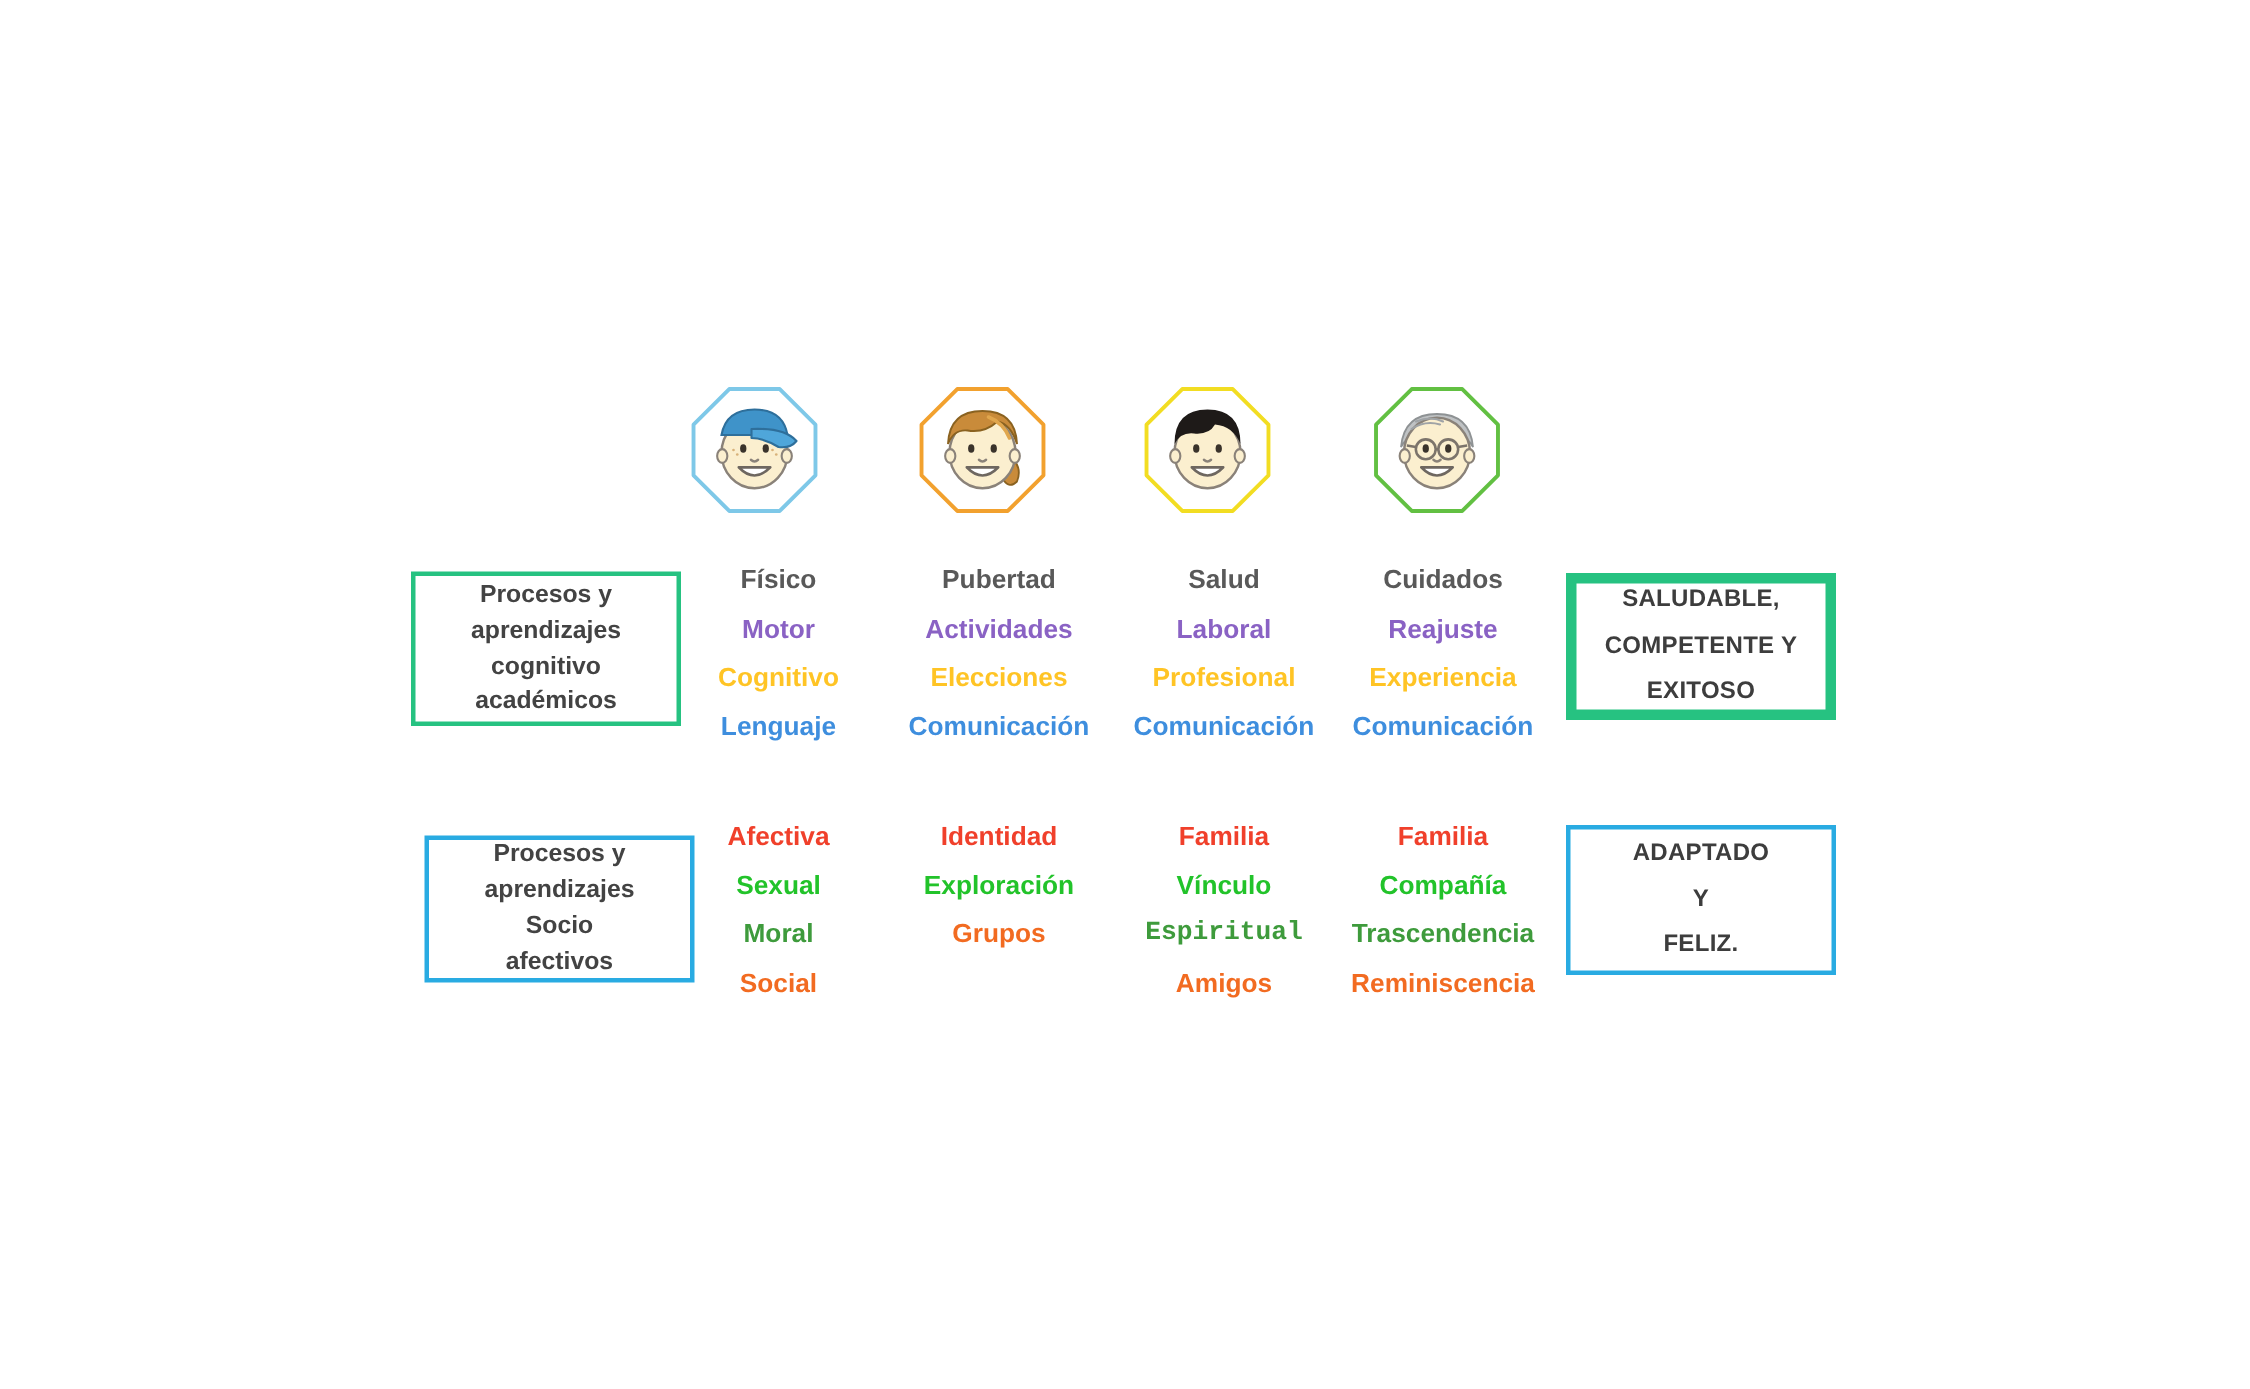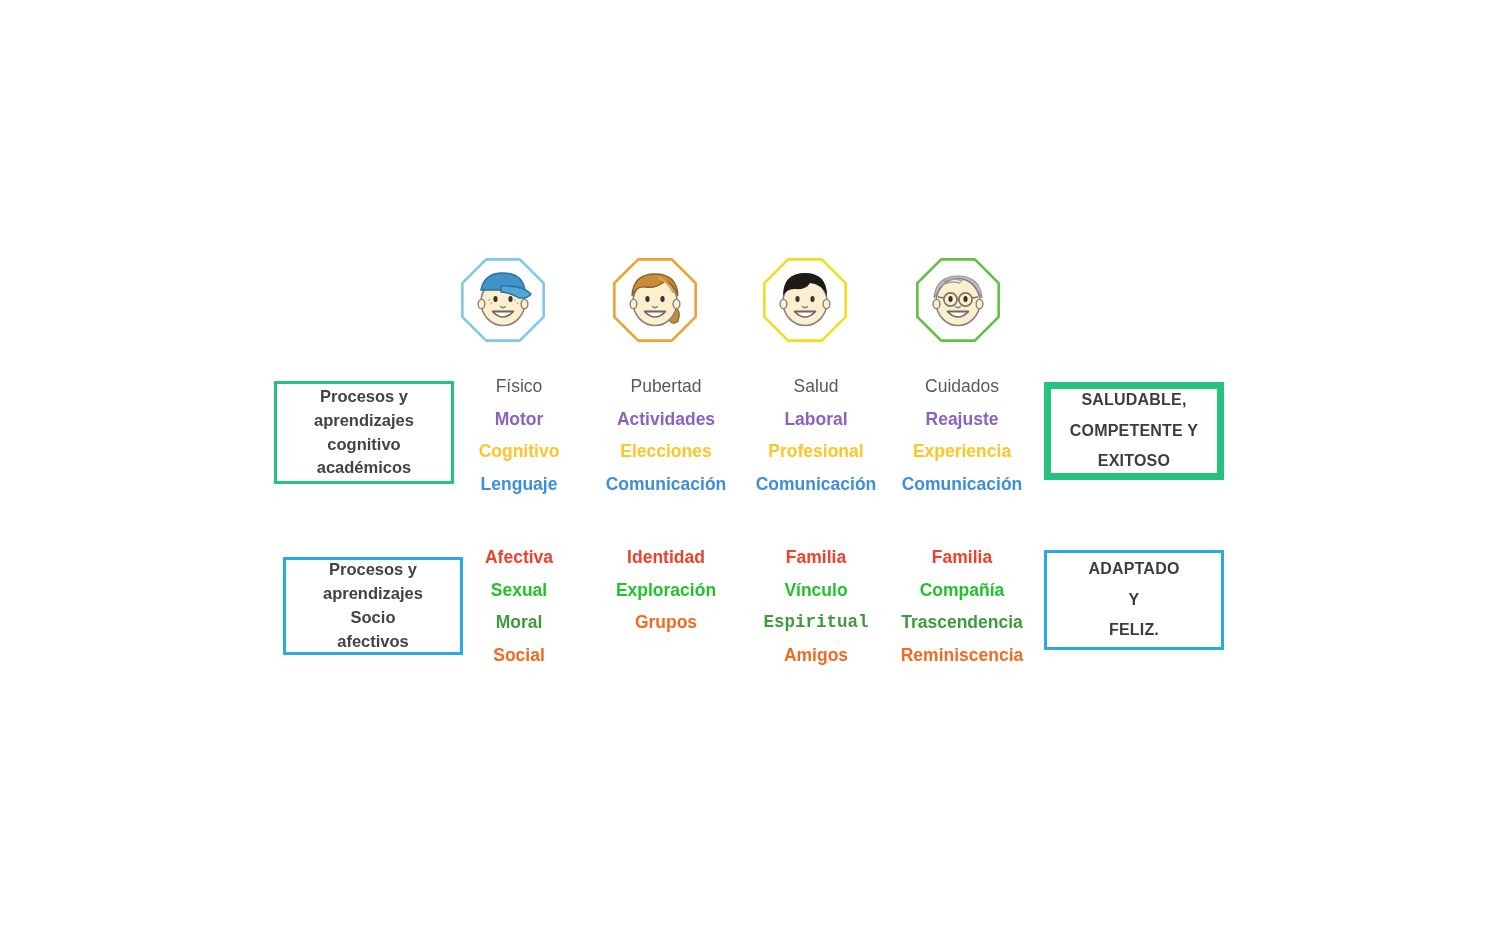--- a/index.html
+++ b/index.html
@@ -47,21 +47,21 @@
     line-height: 1.0;
   }
   .col-stack .line {
     display: block;
     font-size: 17.5px;
     padding: 7px 0 8px 0;
     white-space: nowrap;
   }
   .col-stack .line.hdr {
     color: #595959;
-    font-weight: normal;
+    font-weight: bold;
   }
 
   
   .side-box {
     position: absolute;
     box-sizing: border-box;
     background: #ffffff;
     display: flex;
     align-items: center;
     justify-content: center;

